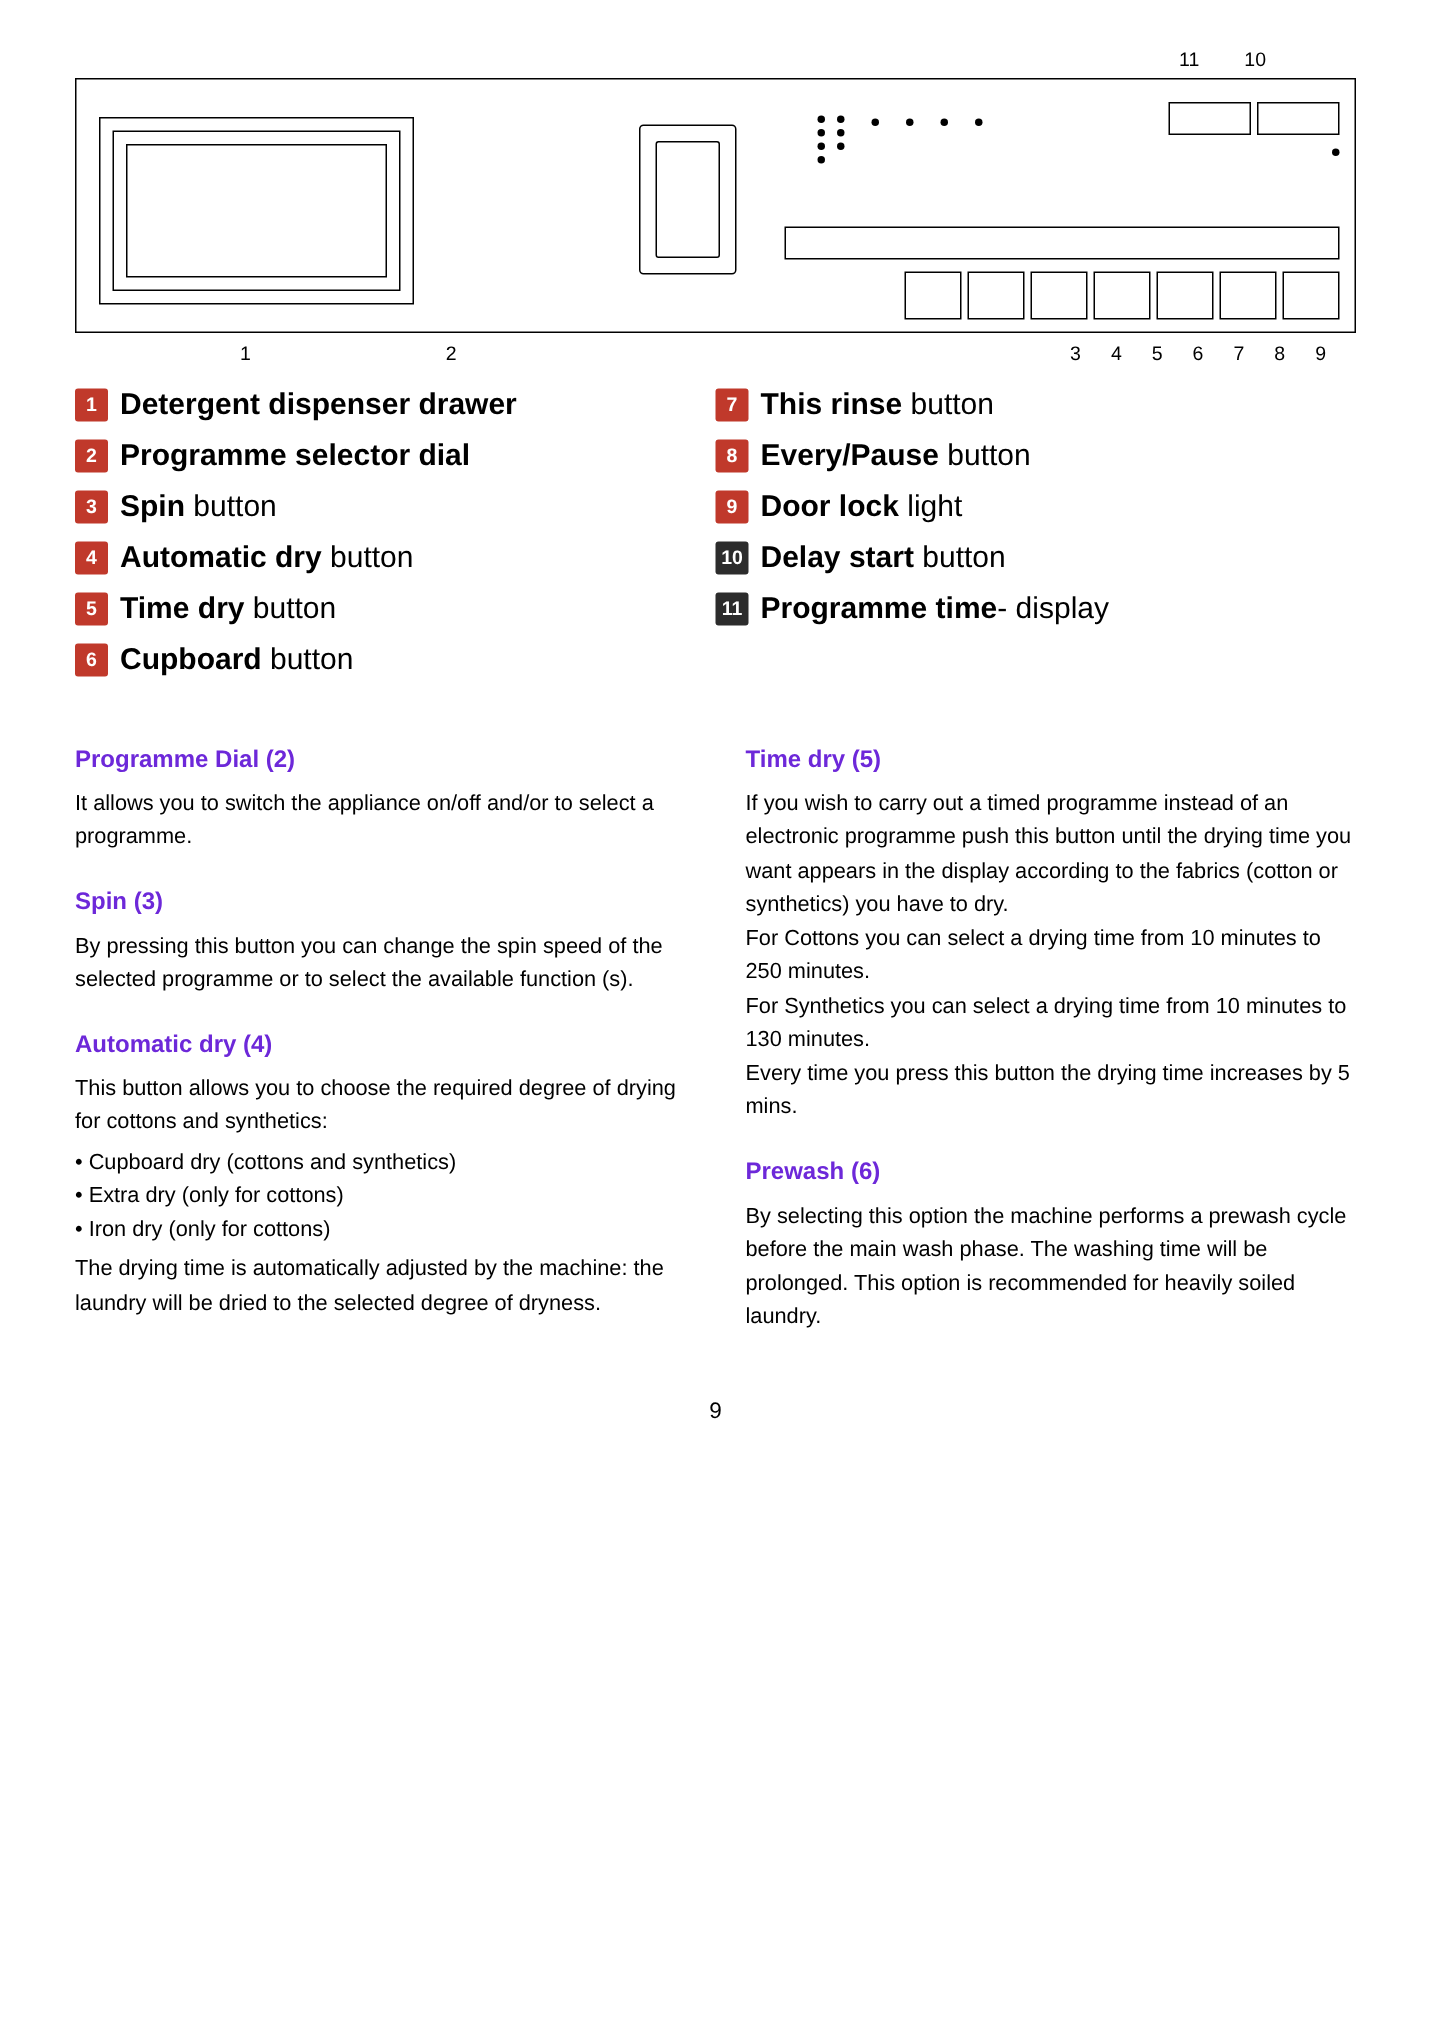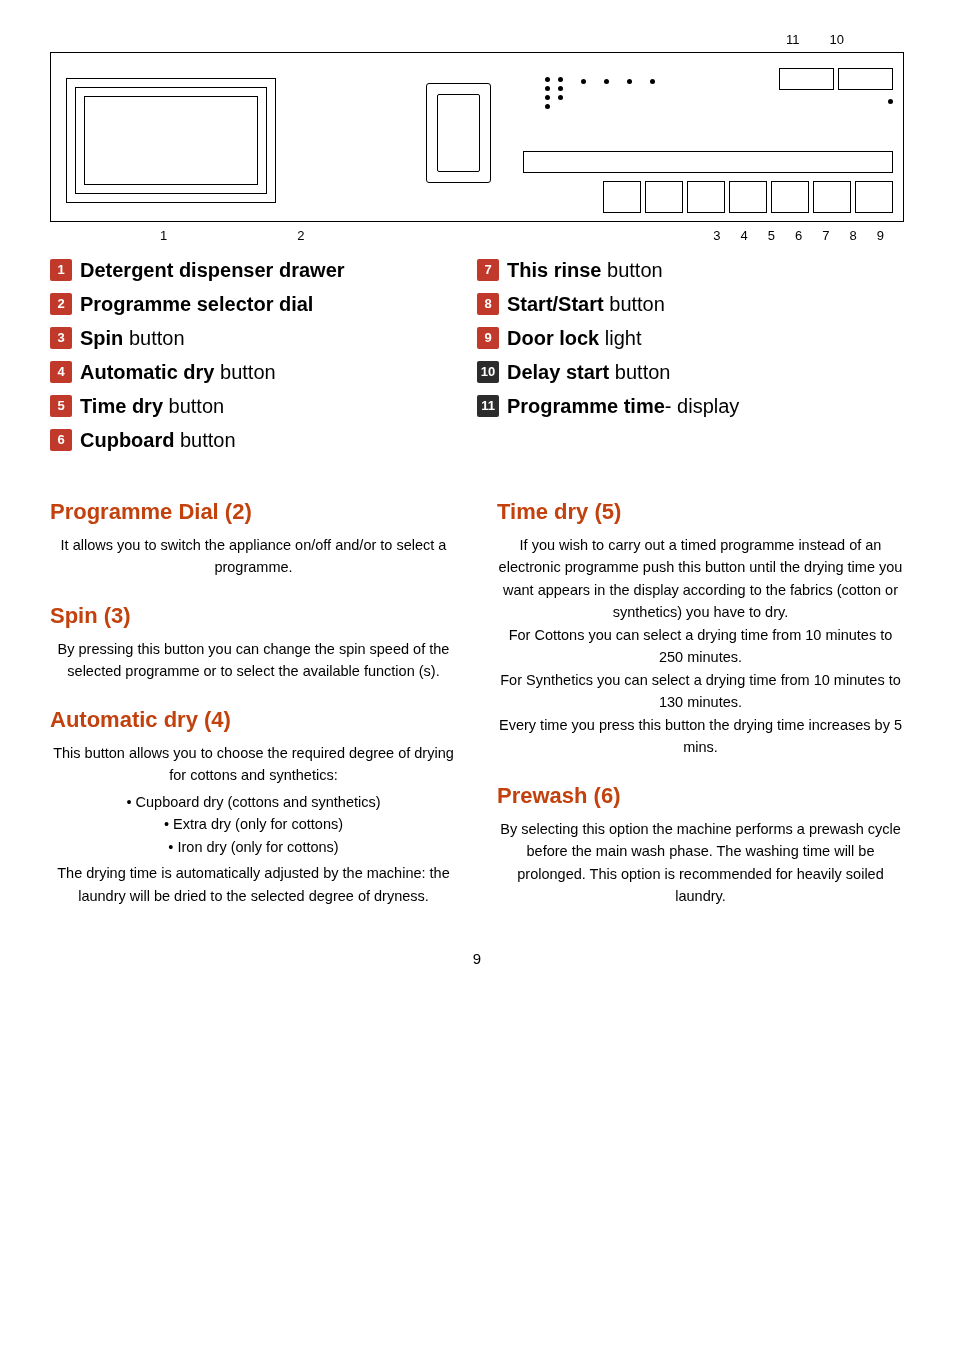--- a/index.html
+++ b/index.html
@@ -88,33 +88,32 @@
     }
 
     
     .content-grid {
       display: grid;
       grid-template-columns: 1fr 1fr;
       gap: 0 40px;
     }
 
     .section-title {
-      font-size: 22px;
+      font-size: 16px;
       font-weight: bold;
-      color: #c2410c;
+      color: #6d28d9;
       margin-bottom: 6px;
       margin-top: 20px;
     }
 
     .section-body {
       font-size: 14.5px;
       line-height: 1.55;
       color: #000;
       margin-bottom: 10px;
-      text-align: center;
     }
 
     .section-body ul {
       list-style: none;
       padding: 0;
       margin: 4px 0;
     }
 
     .section-body ul li::before {
       content: "• ";
@@ -242,21 +241,21 @@
       <span class="part-label"><b>Cupboard</b> button</span>
     </div>
   </div>
   <div class="parts-col">
     <div class="part-item">
       <span class="part-num red">7</span>
       <span class="part-label"><b>This rinse</b> button</span>
     </div>
     <div class="part-item">
       <span class="part-num red">8</span>
-      <span class="part-label"><b>Start/Start</b> button</span>
+      <span class="part-label"><b>Every/Pause</b> button</span>
     </div>
     <div class="part-item">
       <span class="part-num red">9</span>
       <span class="part-label"><b>Door lock</b> light</span>
     </div>
     <div class="part-item">
       <span class="part-num dark">10</span>
       <span class="part-label"><b>Delay start</b> button</span>
     </div>
     <div class="part-item">

